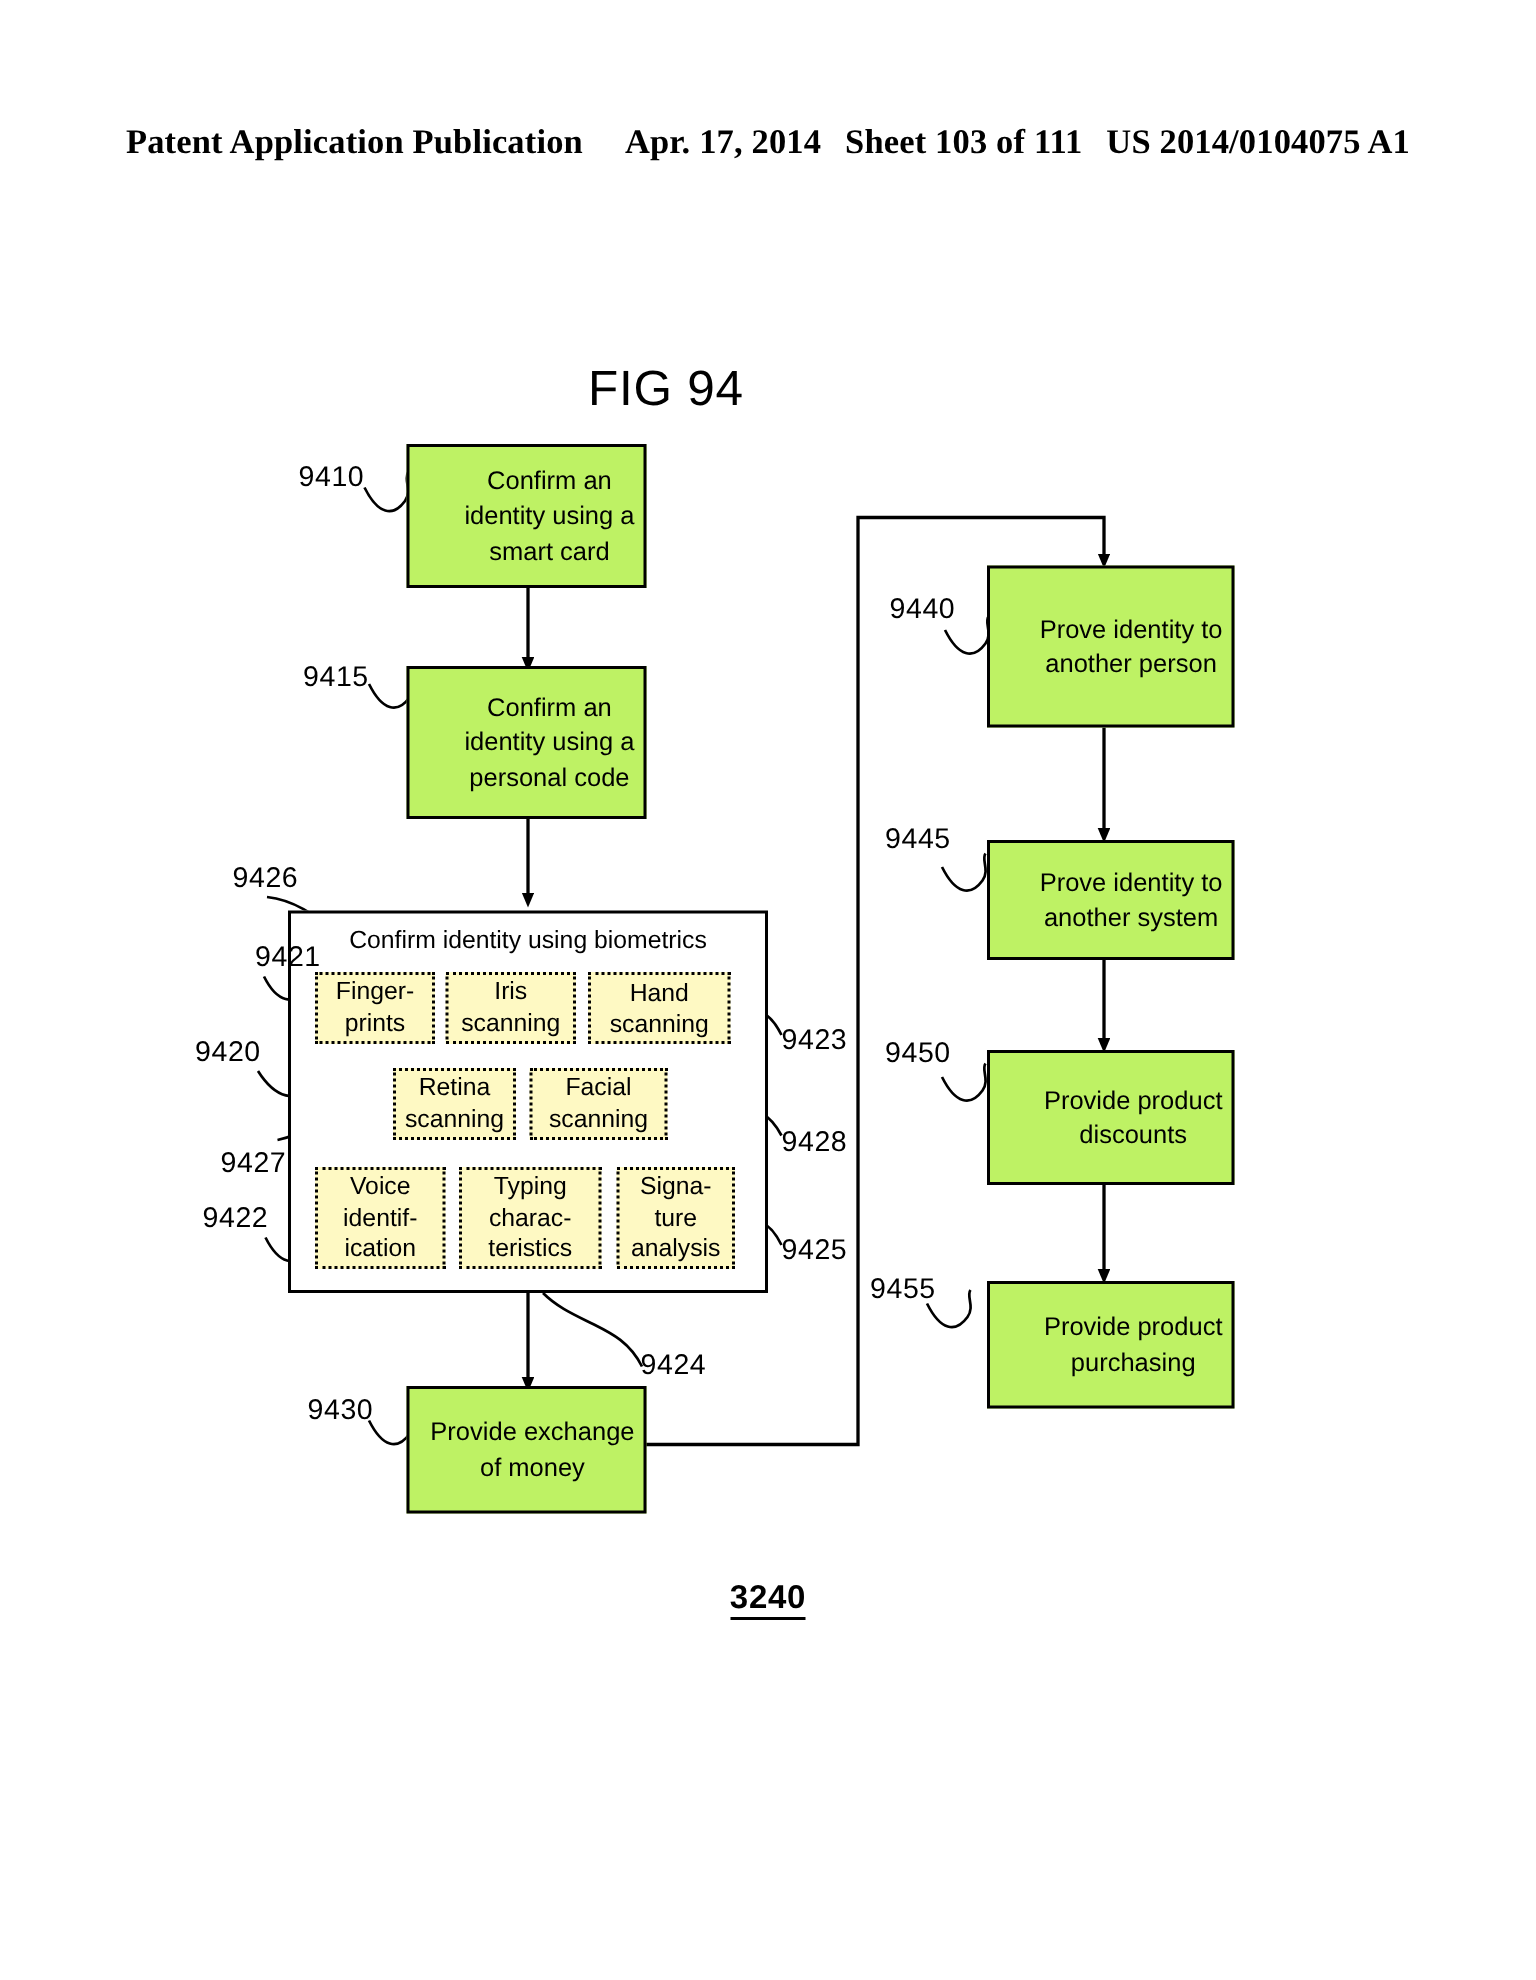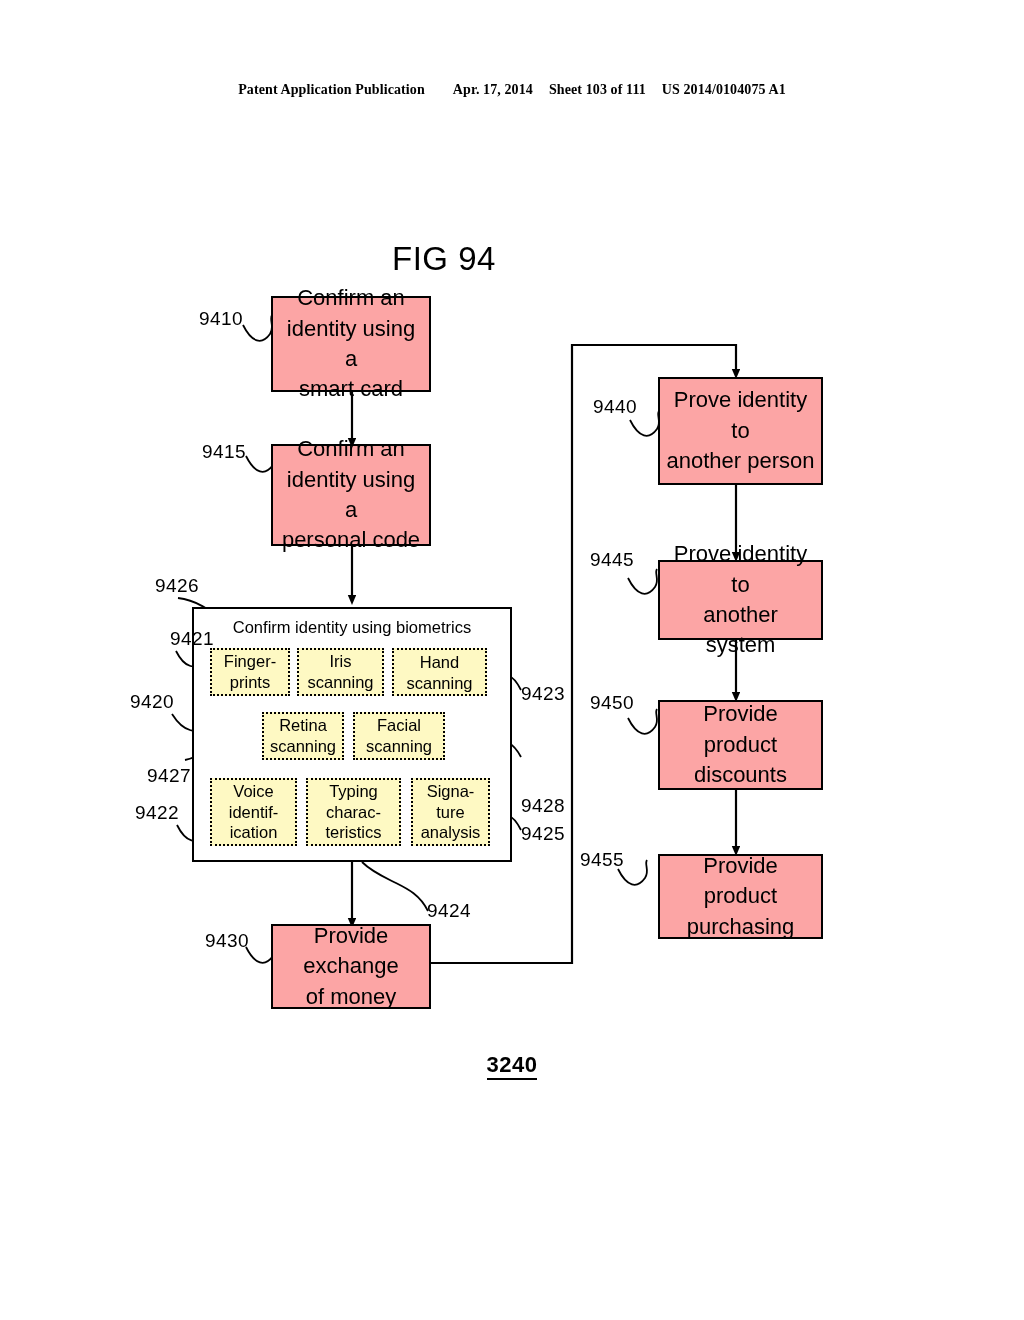--- a/index.html
+++ b/index.html
@@ -18,21 +18,21 @@
 
   
   .page-header {
     position: absolute;
     left: 0;
     top: 82px;
     width: 1024px;
     text-align: center;
     font-family: "Liberation Serif", serif;
     font-weight: bold;
-    font-size: 14px;
+    font-size: 23px;
     letter-spacing: 0.1px;
     white-space: nowrap;
   }
   .page-header .seg { display: inline-block; }
   .gap-lg { display: inline-block; width: 28px; }
   .gap-md { display: inline-block; width: 16px; }
 
   
   .fig-title {
     position: absolute;
@@ -43,25 +43,25 @@
     letter-spacing: 0.5px;
   }
 
   
   .box {
     position: absolute;
     border: 2.1px solid #000;
     box-sizing: border-box;
     display: flex;
     align-items: center;
-    justify-content: center;
-    text-align: center;
-    font-size: 22px;
+    justify-content: flex-end;
+    text-align: center;
+    font-size: 17px;
     line-height: 1.38;
-    background: #fca5a5;
+    background: #bef264;
     padding: 2px 6px;
   }
   .box .txt { display: block; }
 
   
   .container-box {
     position: absolute;
     border: 2.1px solid #000;
     box-sizing: border-box;
     background: #fff;
@@ -298,21 +298,21 @@
 </div>
 
 <div class="ref" style="left:199px; top:308px;">9410</div>
 <div class="ref" style="left:202px; top:441px;">9415</div>
 <div class="ref" style="left:155px; top:575px;">9426</div>
 <div class="ref" style="left:146px; top:628px;margin-left:24px;">9421</div>
 <div class="ref" style="left:130px; top:691px;">9420</div>
 <div class="ref" style="left:147px; top:765px;">9427</div>
 <div class="ref" style="left:135px; top:802px;">9422</div>
 <div class="ref" style="left:521px; top:683px;">9423</div>
-<div class="ref" style="left:521px; top:751px;margin-top:44px;">9428</div>
+<div class="ref" style="left:521px; top:751px;">9428</div>
 <div class="ref" style="left:521px; top:823px;">9425</div>
 <div class="ref" style="left:427px; top:900px;">9424</div>
 <div class="ref" style="left:205px; top:930px;">9430</div>
 <div class="ref" style="left:593px; top:396px;">9440</div>
 <div class="ref" style="left:590px; top:549px;">9445</div>
 <div class="ref" style="left:590px; top:692px;">9450</div>
 <div class="ref" style="left:580px; top:849px;">9455</div>
 
 <div class="bottom-label">
   <span>3240</span>

